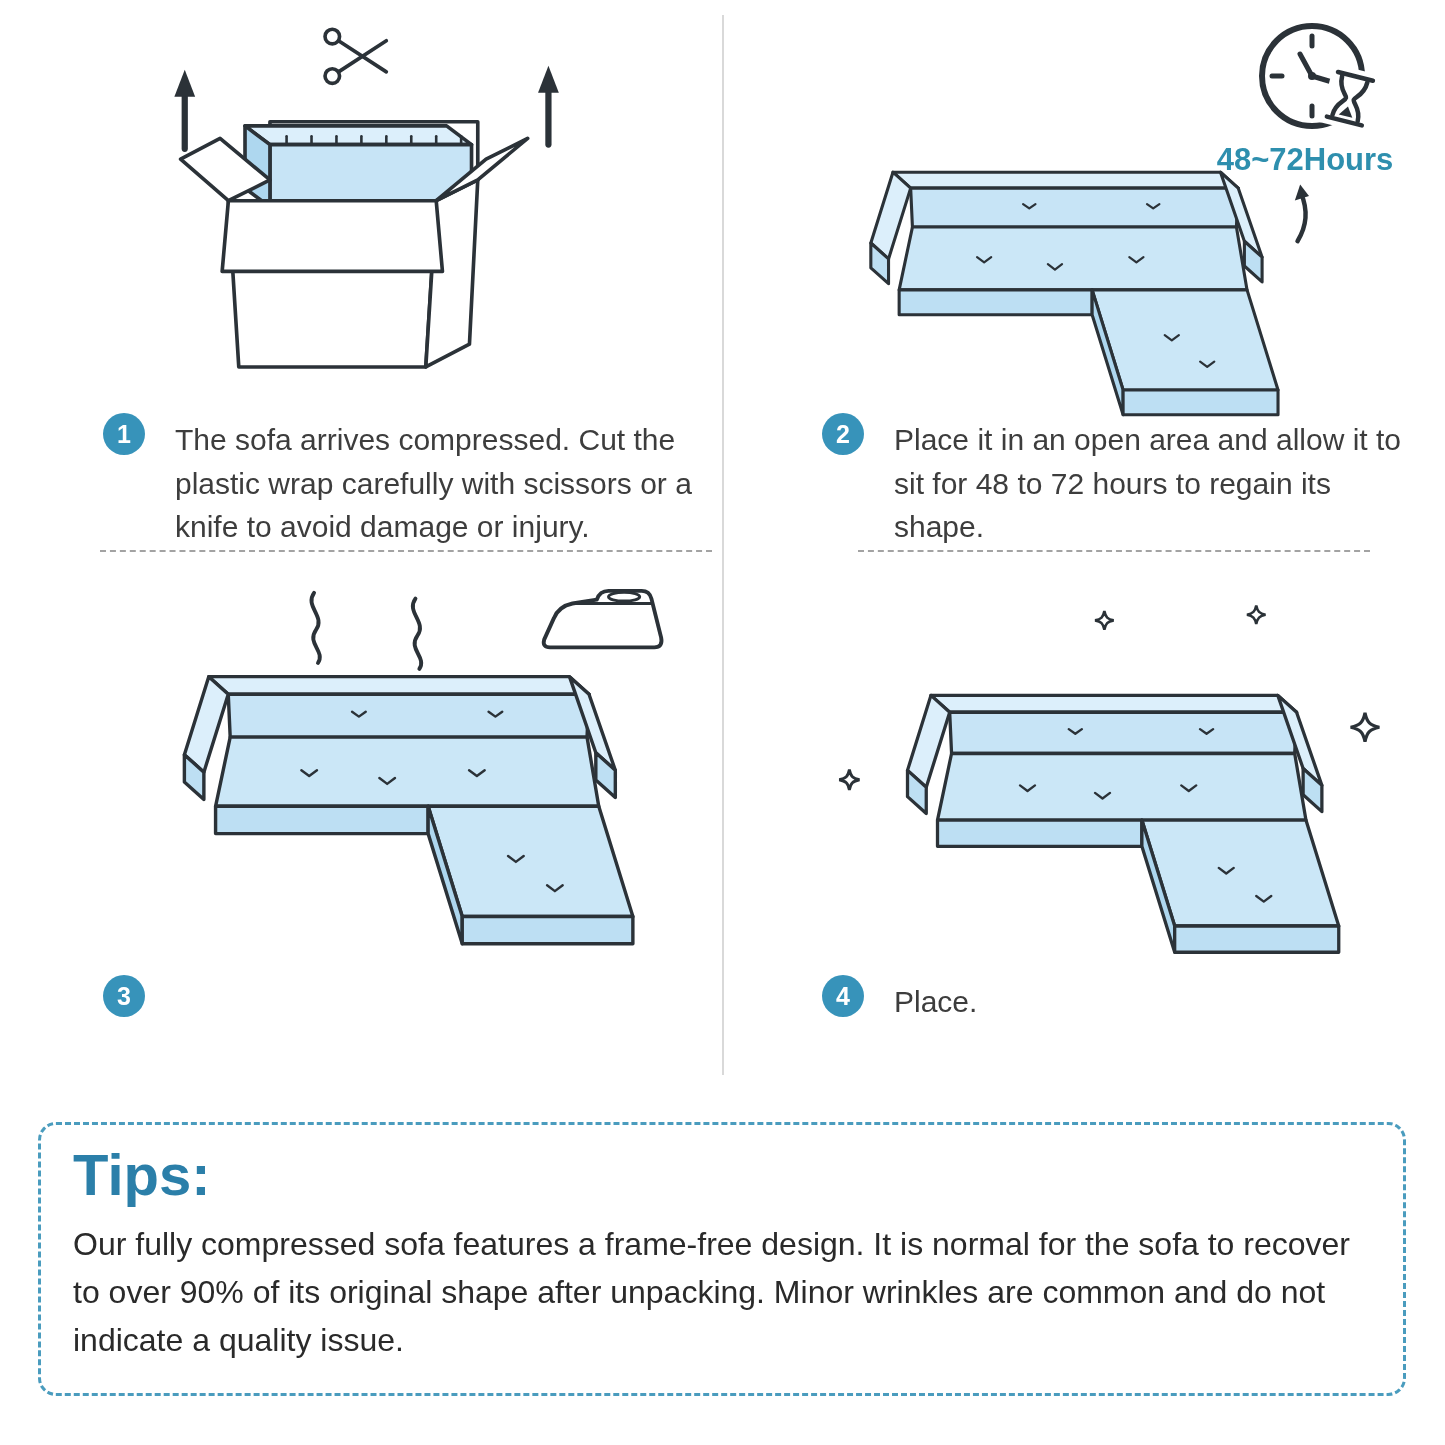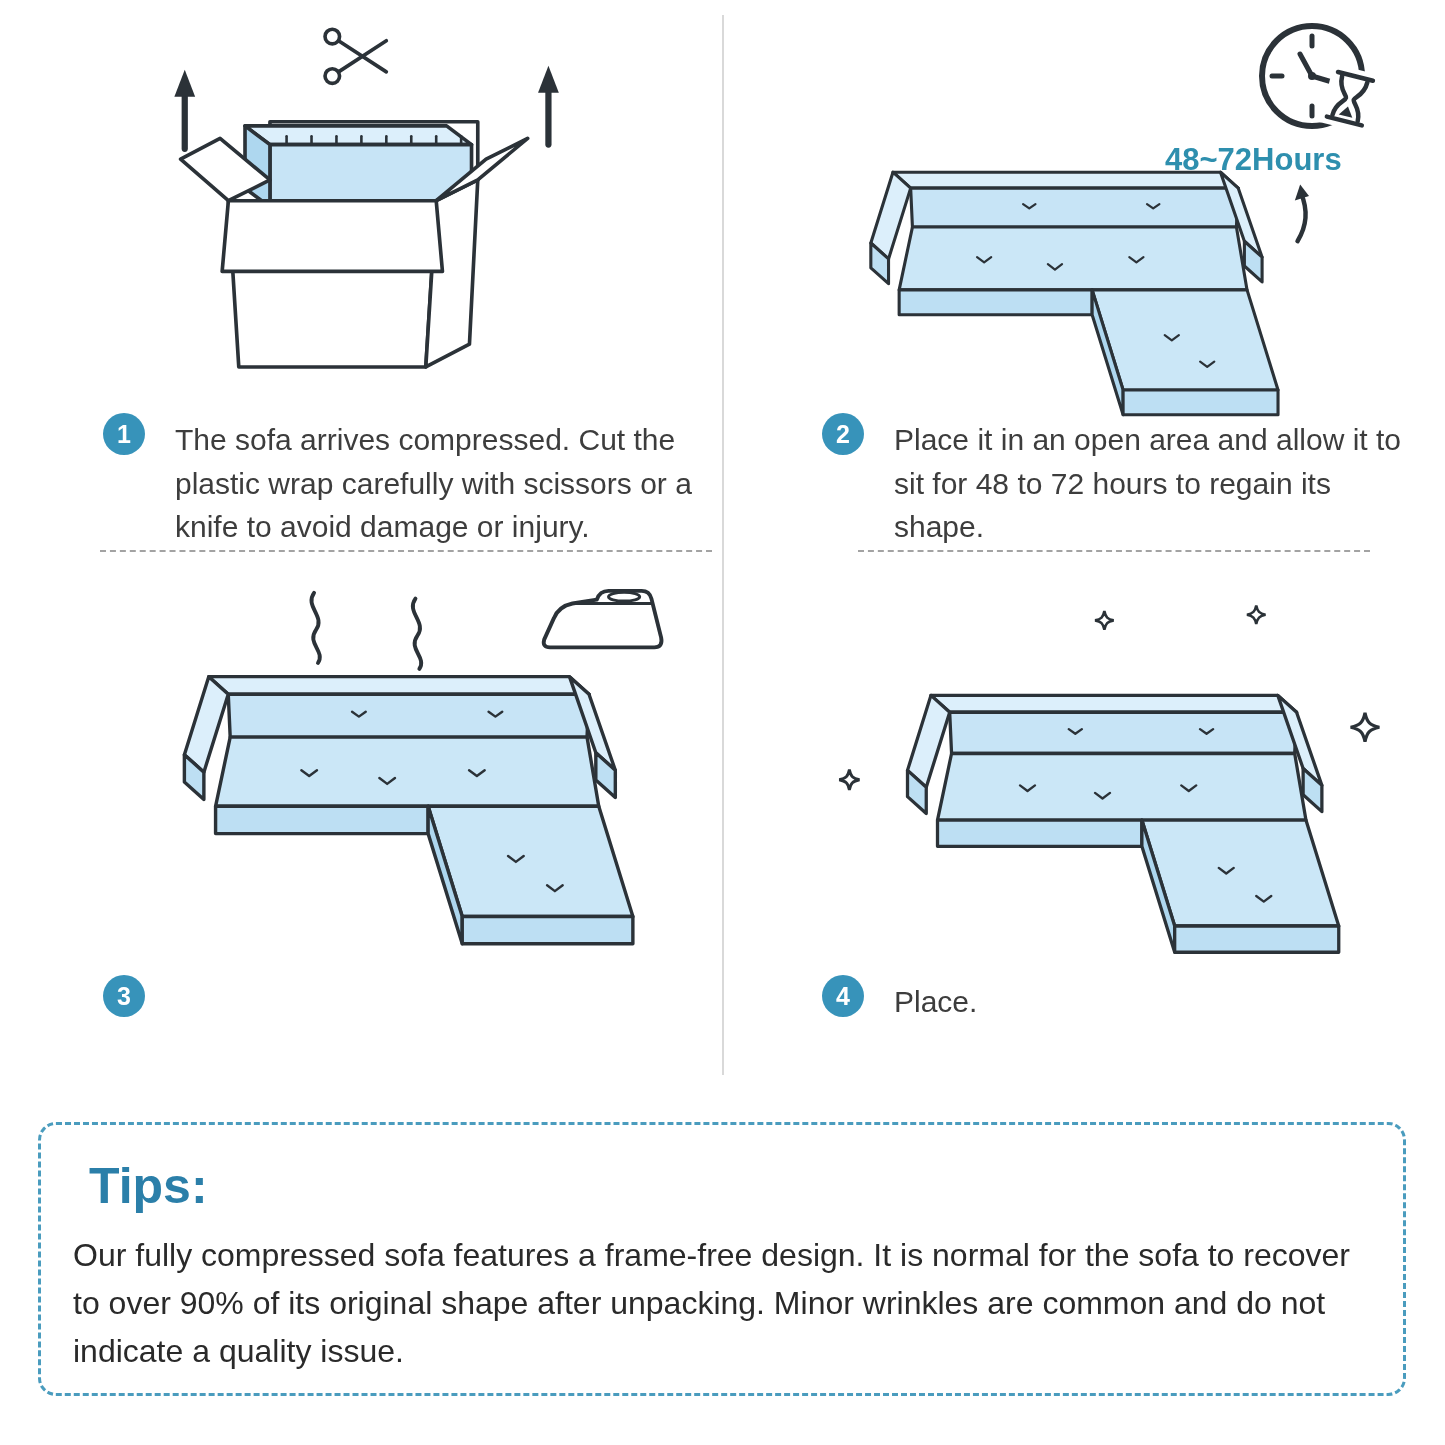--- a/index.html
+++ b/index.html
@@ -6,26 +6,26 @@
   body{font-family:"Liberation Sans",sans-serif;}
   .page{position:relative;width:1445px;height:1445px;background:#ffffff;overflow:hidden;}
   .vdiv{position:absolute;left:722px;top:15px;width:2px;height:1060px;background:#d9d9d9;}
   .hsep{position:absolute;height:0;border-top:2px dashed #a3a3a3;}
   .illus{position:absolute;}
   .illus svg{display:block;width:100%;height:auto;}
   .cap{position:absolute;display:flex;gap:22px;align-items:flex-start;}
   .badge{flex:0 0 auto;width:42px;height:42px;border-radius:50%;background:#3793BA;color:#fff;
          font-weight:bold;font-size:25px;display:flex;align-items:center;justify-content:center;margin-top:3px;}
   .cap p{margin:8px;font-size:30px;line-height:1.45;color:#3d3d3d;}
-  .duration{position:absolute;left:1165px;top:142px;width:280px;
+  .duration{position:absolute;left:1165px;top:142px;width:280px;text-align:center;
             font-weight:bold;font-size:31px;color:#2E8FAE;}
   .tips{position:absolute;left:38px;top:1122px;width:1368px;height:274px;box-sizing:border-box;
         border:3px dashed #4A9CBE;border-radius:18px;padding:16px 32px;background:#fff;}
-  .tips h2{margin:16px;font-size:50px;color:#2B7FA9;font-weight:bold;}
-  .tips p{margin:4px 0 0;font-size:32px;line-height:1.5;color:#2a2a2a;}
+  .tips h2{margin:0;font-size:58px;color:#2B7FA9;font-weight:bold;}
+  .tips p{margin:12px 0 0;font-size:32px;line-height:1.5;color:#2a2a2a;}
 </style>
 </head>
 <body>
 
 <div class="page">
 
   <div class="vdiv"></div>
   <div class="hsep" style="left:100px;top:550px;width:612px"></div>
   <div class="hsep" style="left:858px;top:550px;width:512px"></div>
 

